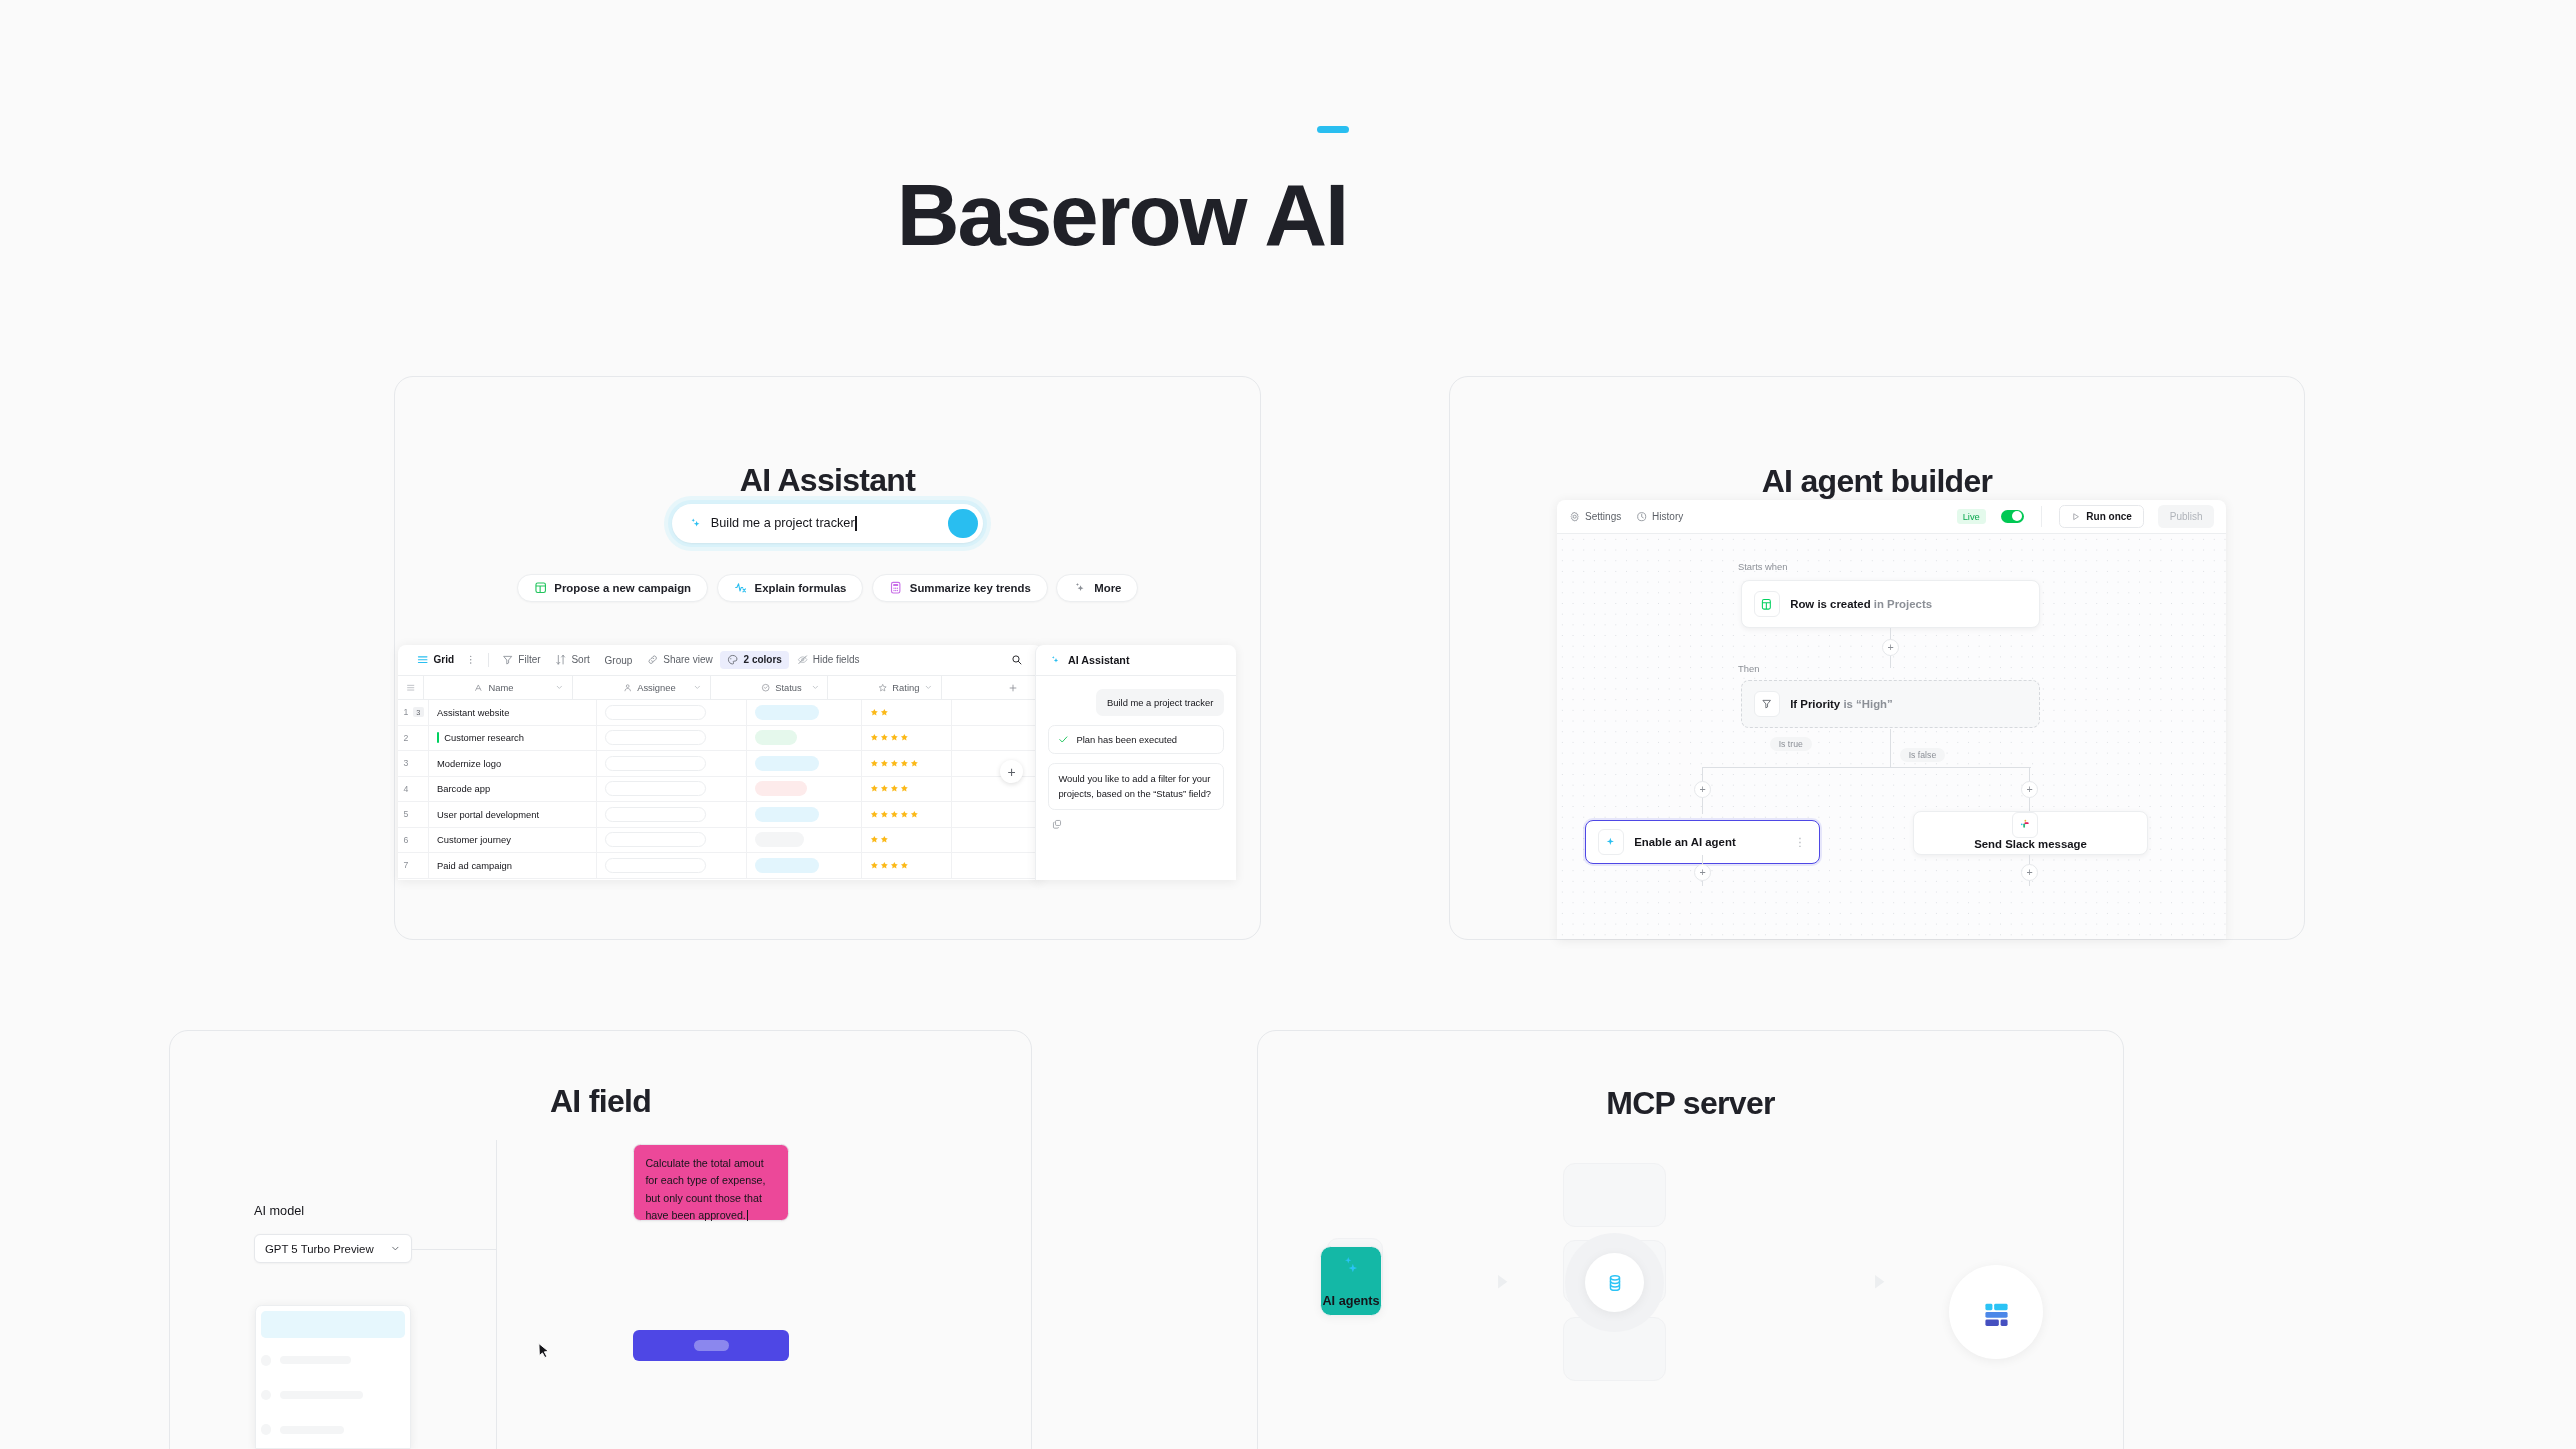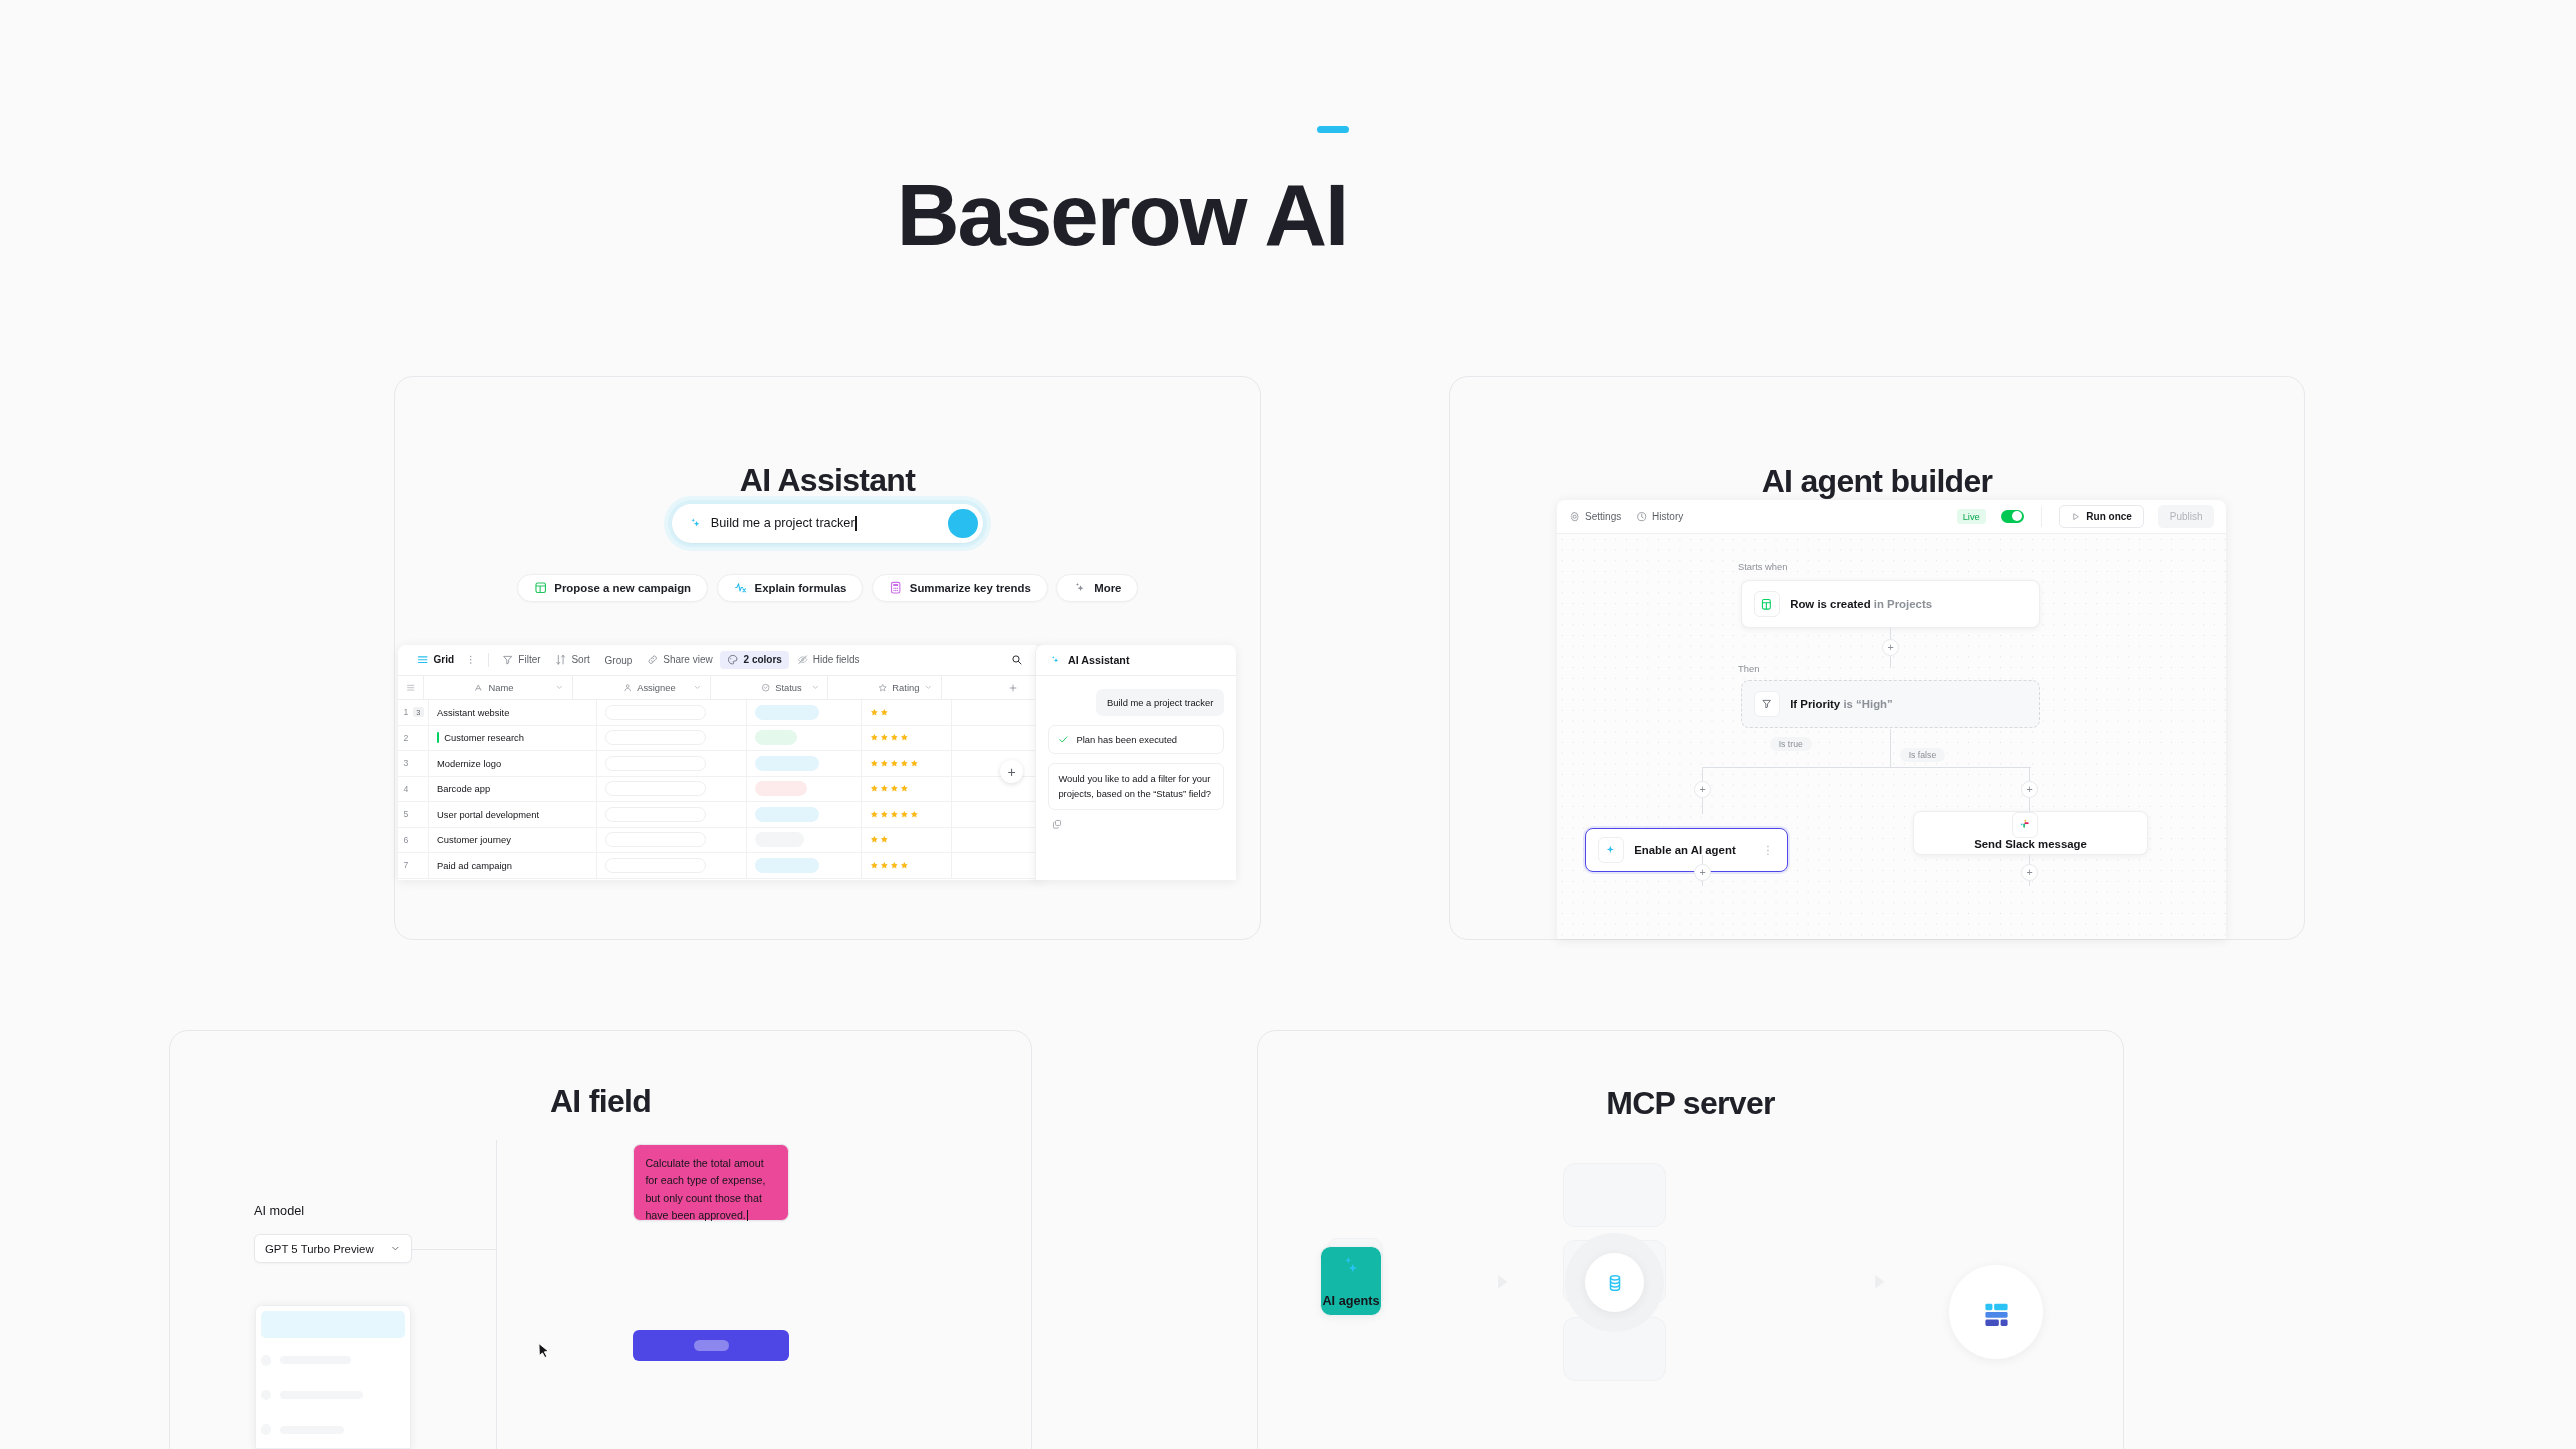--- a/index.html
+++ b/index.html
@@ -810,21 +810,21 @@
     <div class="conn" style="left:333px; top:195px; width:1.3px; height:39px;"></div>
     <div class="branch-chip" style="left:213px; top:203px;">Is true</div>
     <div class="branch-chip" style="left:343px; top:203px;margin-top:11px;">Is false</div>
 
     <div class="conn" style="left:145px; top:233px; width:329px; height:1.3px;"></div>
     <div class="conn" style="left:145px; top:233px; width:1.3px; height:47px;"></div>
     <div class="conn" style="left:472px; top:233px; width:1.3px; height:47px;"></div>
     <div class="plus-node" style="left:137px; top:247px;">+</div>
     <div class="plus-node" style="left:464px; top:247px;">+</div>
 
-    <div class="node node-sel" style="left:28px; top:294px; width:203px; height:44px;">
+    <div class="node node-sel" style="left:28px; top:286px; width:235px; height:44px;">
       <div class="node-ico">
         <svg style="width:12.7px;height:12.7px" viewBox="0 0 24 24">
           <path d="M12 3.5l1.7 5.1 5.1 1.7-5.1 1.7L12 17.1l-1.7-5.1-5.1-1.7 5.1-1.7z" fill="#29bef0"></path>
         </svg>
       </div>
       <div class="node-txt">Enable an AI agent</div>
       <div class="node-dots">⋮</div>
     </div>
 
     <div class="node" style="left:356px; top:277px; width:235px; height:44px;flex-direction:column;">

